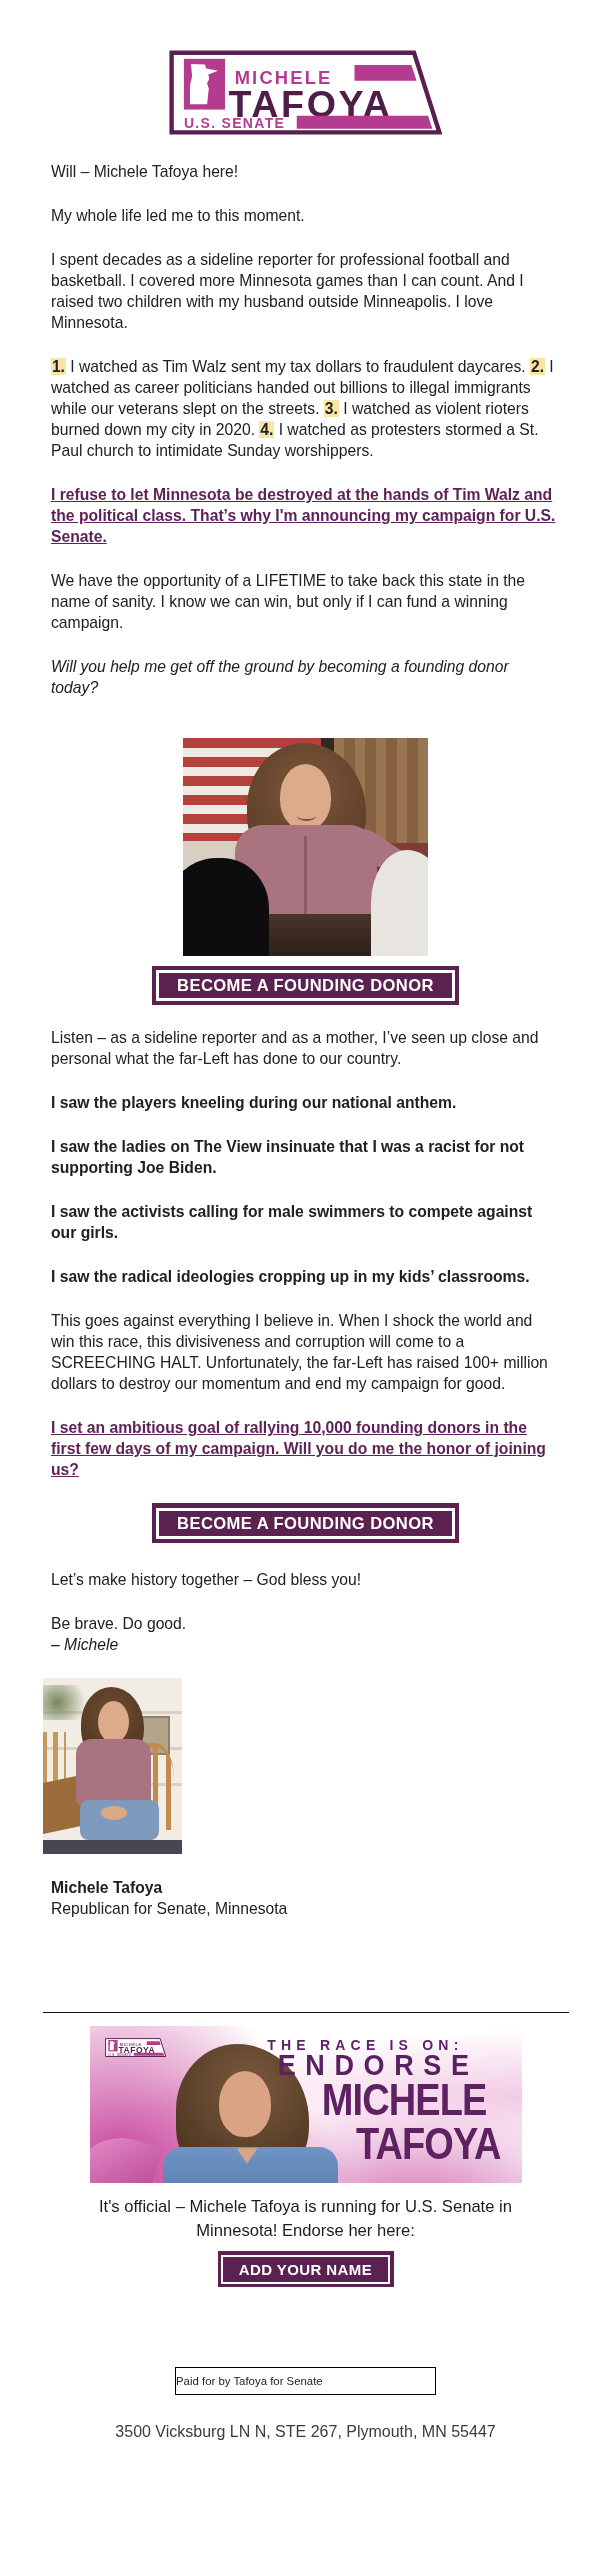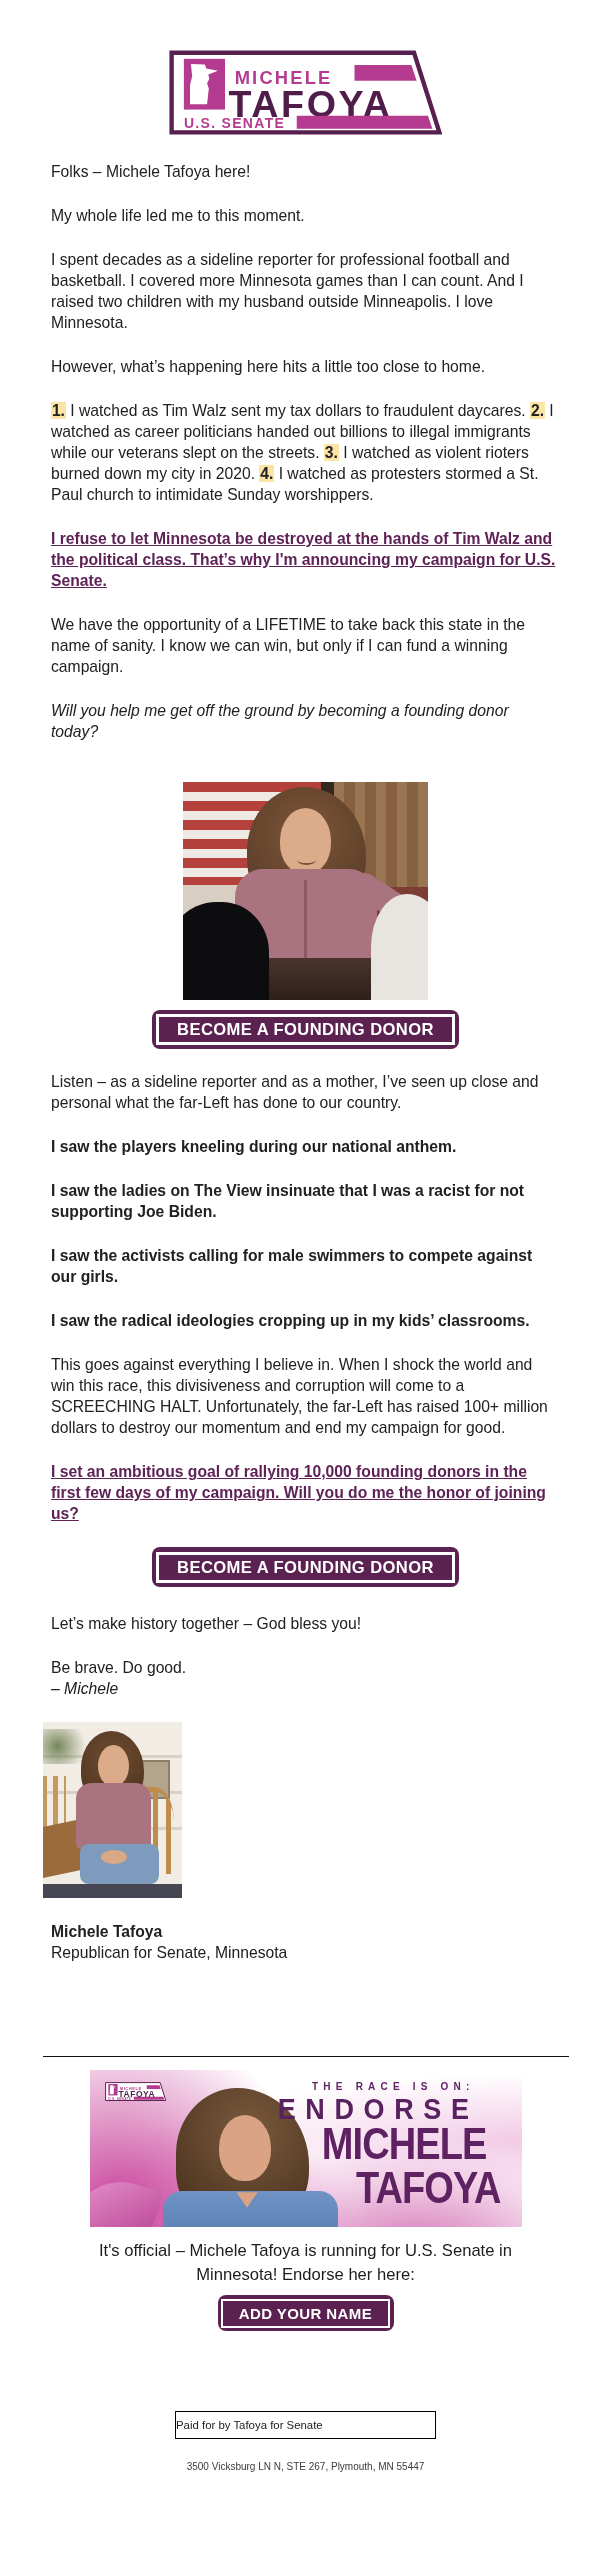--- a/index.html
+++ b/index.html
@@ -32,21 +32,21 @@
   .p1-shirt{position:absolute;left:52px;top:87px;width:142px;height:98px;background:#a9737f;border-radius:28px 28px 7px 7px;}
   .p1-placket{position:absolute;left:121px;top:98px;width:2.6px;height:84px;background:#8d5a66;}
   .p1-arm{position:absolute;left:164px;top:107px;width:84px;height:26px;background:#a9737f;border-radius:14px;transform:rotate(33deg);}
   .p1-hand{position:absolute;left:203px;top:162px;width:30px;height:15.7px;background:#d9a886;border-radius:50%;}
   .p1-watch{position:absolute;left:199px;top:155px;width:8.7px;height:10.5px;background:#23232b;border-radius:2.6px;}
   .p1-table{position:absolute;left:0;bottom:0;width:100%;height:42px;background:linear-gradient(180deg,#4a352b,#2d201a);}
   .p1-fg-left{position:absolute;left:-19px;bottom:-14px;width:105px;height:112px;background:#0d0c0e;border-radius:50% 45% 0 0;}
   .p1-fg-right{position:absolute;right:-23px;bottom:-10.5px;width:80px;height:117px;background:#e8e4df;border-radius:45% 55% 0 0;}
 
   
-  .btn-outer{background:#5b2150;padding:4.4px;margin:0 auto;cursor:pointer;border-radius:8px;}
+  .btn-outer{background:#5b2150;padding:4.4px;margin:0 auto;cursor:pointer;}
   .btn-inner{border:3.5px solid #ffffff;background:#5b2150;color:#ffffff;text-align:center;
     font-weight:bold;font-size:16.6px;line-height:25px;letter-spacing:0.4px;}
   .donor1{width:299px;margin-top:9.6px;}
   .donor2{width:299px;margin-top:14px;}
   .addname{width:169px;margin-top:8.7px;padding:3.5px;}
   .addname .btn-inner{border-width:2.6px;font-size:15px;}
 
   
   .photo2{position:relative;width:139px;height:176px;margin:13px 0 0 -7.9px;overflow:hidden;background:#f1ede5;}
   .p2-shelf{position:absolute;left:0;top:0;width:100%;height:109px;
@@ -75,67 +75,66 @@
   .banner{position:relative;width:432px;height:157px;margin:13px auto 0;overflow:hidden;cursor:pointer;
     background:
       radial-gradient(circle at 6% 88%, #c8439b 0%, rgba(200,67,155,0) 45%),
       radial-gradient(circle at 30% 118%, #e47fc4 0%, rgba(228,127,196,0) 40%),
       radial-gradient(ellipse at 103% 45%, #f2c9e5 0%, rgba(242,201,229,0) 55%),
       radial-gradient(ellipse at 75% 125%, #d063ae 0%, rgba(208,99,174,0) 45%),
       #ffffff;}
   .b-petal{position:absolute;left:-15.7px;bottom:-31px;width:79px;height:79px;background:linear-gradient(135deg,#e795cd,#b1358a);
     border-radius:65% 0 65% 0;transform:rotate(18deg);}
   .mini-logo{position:absolute;left:15px;top:11.4px;transform:scale(0.225);transform-origin:0 0;}
-  .b-kicker{position:absolute;top:10.5px;right:47px;font-size:10px;font-weight:bold;letter-spacing:5.2px;color:#5d2364;white-space:nowrap;}
+  .b-kicker{position:absolute;top:10.5px;right:58px;font-size:14px;font-weight:bold;letter-spacing:5.2px;color:#5d2364;white-space:nowrap;}
   .b-endorse{position:absolute;top:23px;right:43px;font-size:27px;font-weight:bold;letter-spacing:9.6px;color:#5a2160;
     transform:scaleY(1.1);transform-origin:top right;white-space:nowrap;}
   .b-first{position:absolute;top:49px;right:35px;font-size:38px;font-weight:800;letter-spacing:-0.9px;color:#5e2263;
     transform:scaleY(1.18);transform-origin:top right;white-space:nowrap;}
   .b-last{position:absolute;top:93px;right:21px;font-size:38px;font-weight:800;letter-spacing:-0.9px;color:#5e2263;
     transform:scaleY(1.18);transform-origin:top right;white-space:nowrap;}
   .b-hair{position:absolute;left:86px;top:17.5px;width:133px;height:143px;
     background:radial-gradient(circle at 55% 30%,#7a5a3e 0%,#523823 70%);border-radius:46% 54% 42% 42%;}
   .b-face{position:absolute;left:129px;top:45px;width:52px;height:66px;background:#d9a384;border-radius:50% 50% 46% 46%;}
   .b-shirt{position:absolute;left:73px;top:121px;width:175px;height:42px;background:linear-gradient(180deg,#6e93c4,#5e82b4);
     border-radius:19px 19px 0 0;}
   .b-collar{position:absolute;left:147px;top:122px;width:21px;height:15.7px;background:#d9a384;
     clip-path:polygon(0 0,100% 0,50% 100%);}
 
   .caption{margin:12.2px auto 0;width:472px;text-align:center;font-size:16.6px;line-height:23.6px;color:#1d1d1d;}
 
   
   .paidbox{width:259px;height:26px;border:0.9px solid #000000;margin:80px auto 0;
     font-size:11.4px;line-height:26px;color:#222222;}
-  .address{margin-top:22px;text-align:center;font-size:10px;color:#3c3c3c;}
+  .address{margin-top:28px;text-align:center;font-size:16px;color:#3c3c3c;}
 </style>
 </head>
 <body>
 
 <div class="logo-wrap">
   <svg class="logo-svg" width="273" height="85" viewBox="0 0 312 97">
     <polygon points="3,3 280,3 309,94 3,94" fill="#ffffff" stroke="#572050" stroke-width="5"></polygon>
     <rect x="17" y="10" width="47" height="58" fill="#b43b8f"></rect>
     <path fill="#ffffff" d="M25 16 L41 16.5 L42.5 21 L56 23.5 L45 28 L46 33 L43.5 38 L45.5 44 L43.5 62 L24 62 L24 40 L26.5 30 Z"></path>
     <text x="75" y="39" font-size="21" font-weight="bold" letter-spacing="2.5" fill="#b43b8f">MICHELE</text>
     <polygon points="212,17 277,17 283,35 212,35" fill="#b43b8f"></polygon>
     <text x="68" y="77" font-size="43" font-weight="800" letter-spacing="3" fill="#4f1d49">TAFOYA</text>
     <text x="17" y="89" font-size="16" font-weight="bold" letter-spacing="1.5" fill="#b43b8f">U.S. SENATE</text>
     <polygon points="146,75 296,75 301,90 146,90" fill="#b43b8f"></polygon>
   </svg>
 </div>
 
 <div class="content">
 
-  <p class="first">Folks – Michele Tafoya here!</p>
+  <p class="first">Will – Michele Tafoya here!</p>
 
   <p>My whole life led me to this moment.</p>
 
   <p>I spent decades as a sideline reporter for professional football and basketball. I covered more Minnesota games than I can count. And I raised two children with my husband outside Minneapolis. I love Minnesota.</p>
 
-  <p>However, what’s happening here hits a little too close to home.</p>
 
   <p><span class="hl">1.</span><span> I watched as Tim Walz sent my tax dollars to fraudulent daycares. </span><span class="hl">2.</span><span> I watched as career politicians handed out billions to illegal immigrants while our veterans slept on the streets. </span><span class="hl">3.</span><span> I watched as violent rioters burned down my city in 2020. </span><span class="hl">4.</span><span> I watched as protesters stormed a St. Paul church to intimidate Sunday worshippers.</span></p>
 
   <p class="purple-link">I refuse to let Minnesota be destroyed at the hands of Tim Walz and the political class. That’s why I'm announcing my campaign for U.S. Senate.</p>
 
   <p>We have the opportunity of a LIFETIME to take back this state in the name of sanity. I know we can win, but only if I can fund a winning campaign.</p>
 
   <p class="italic">Will you help me get off the ground by becoming a founding donor today?</p>
 </div>
 

